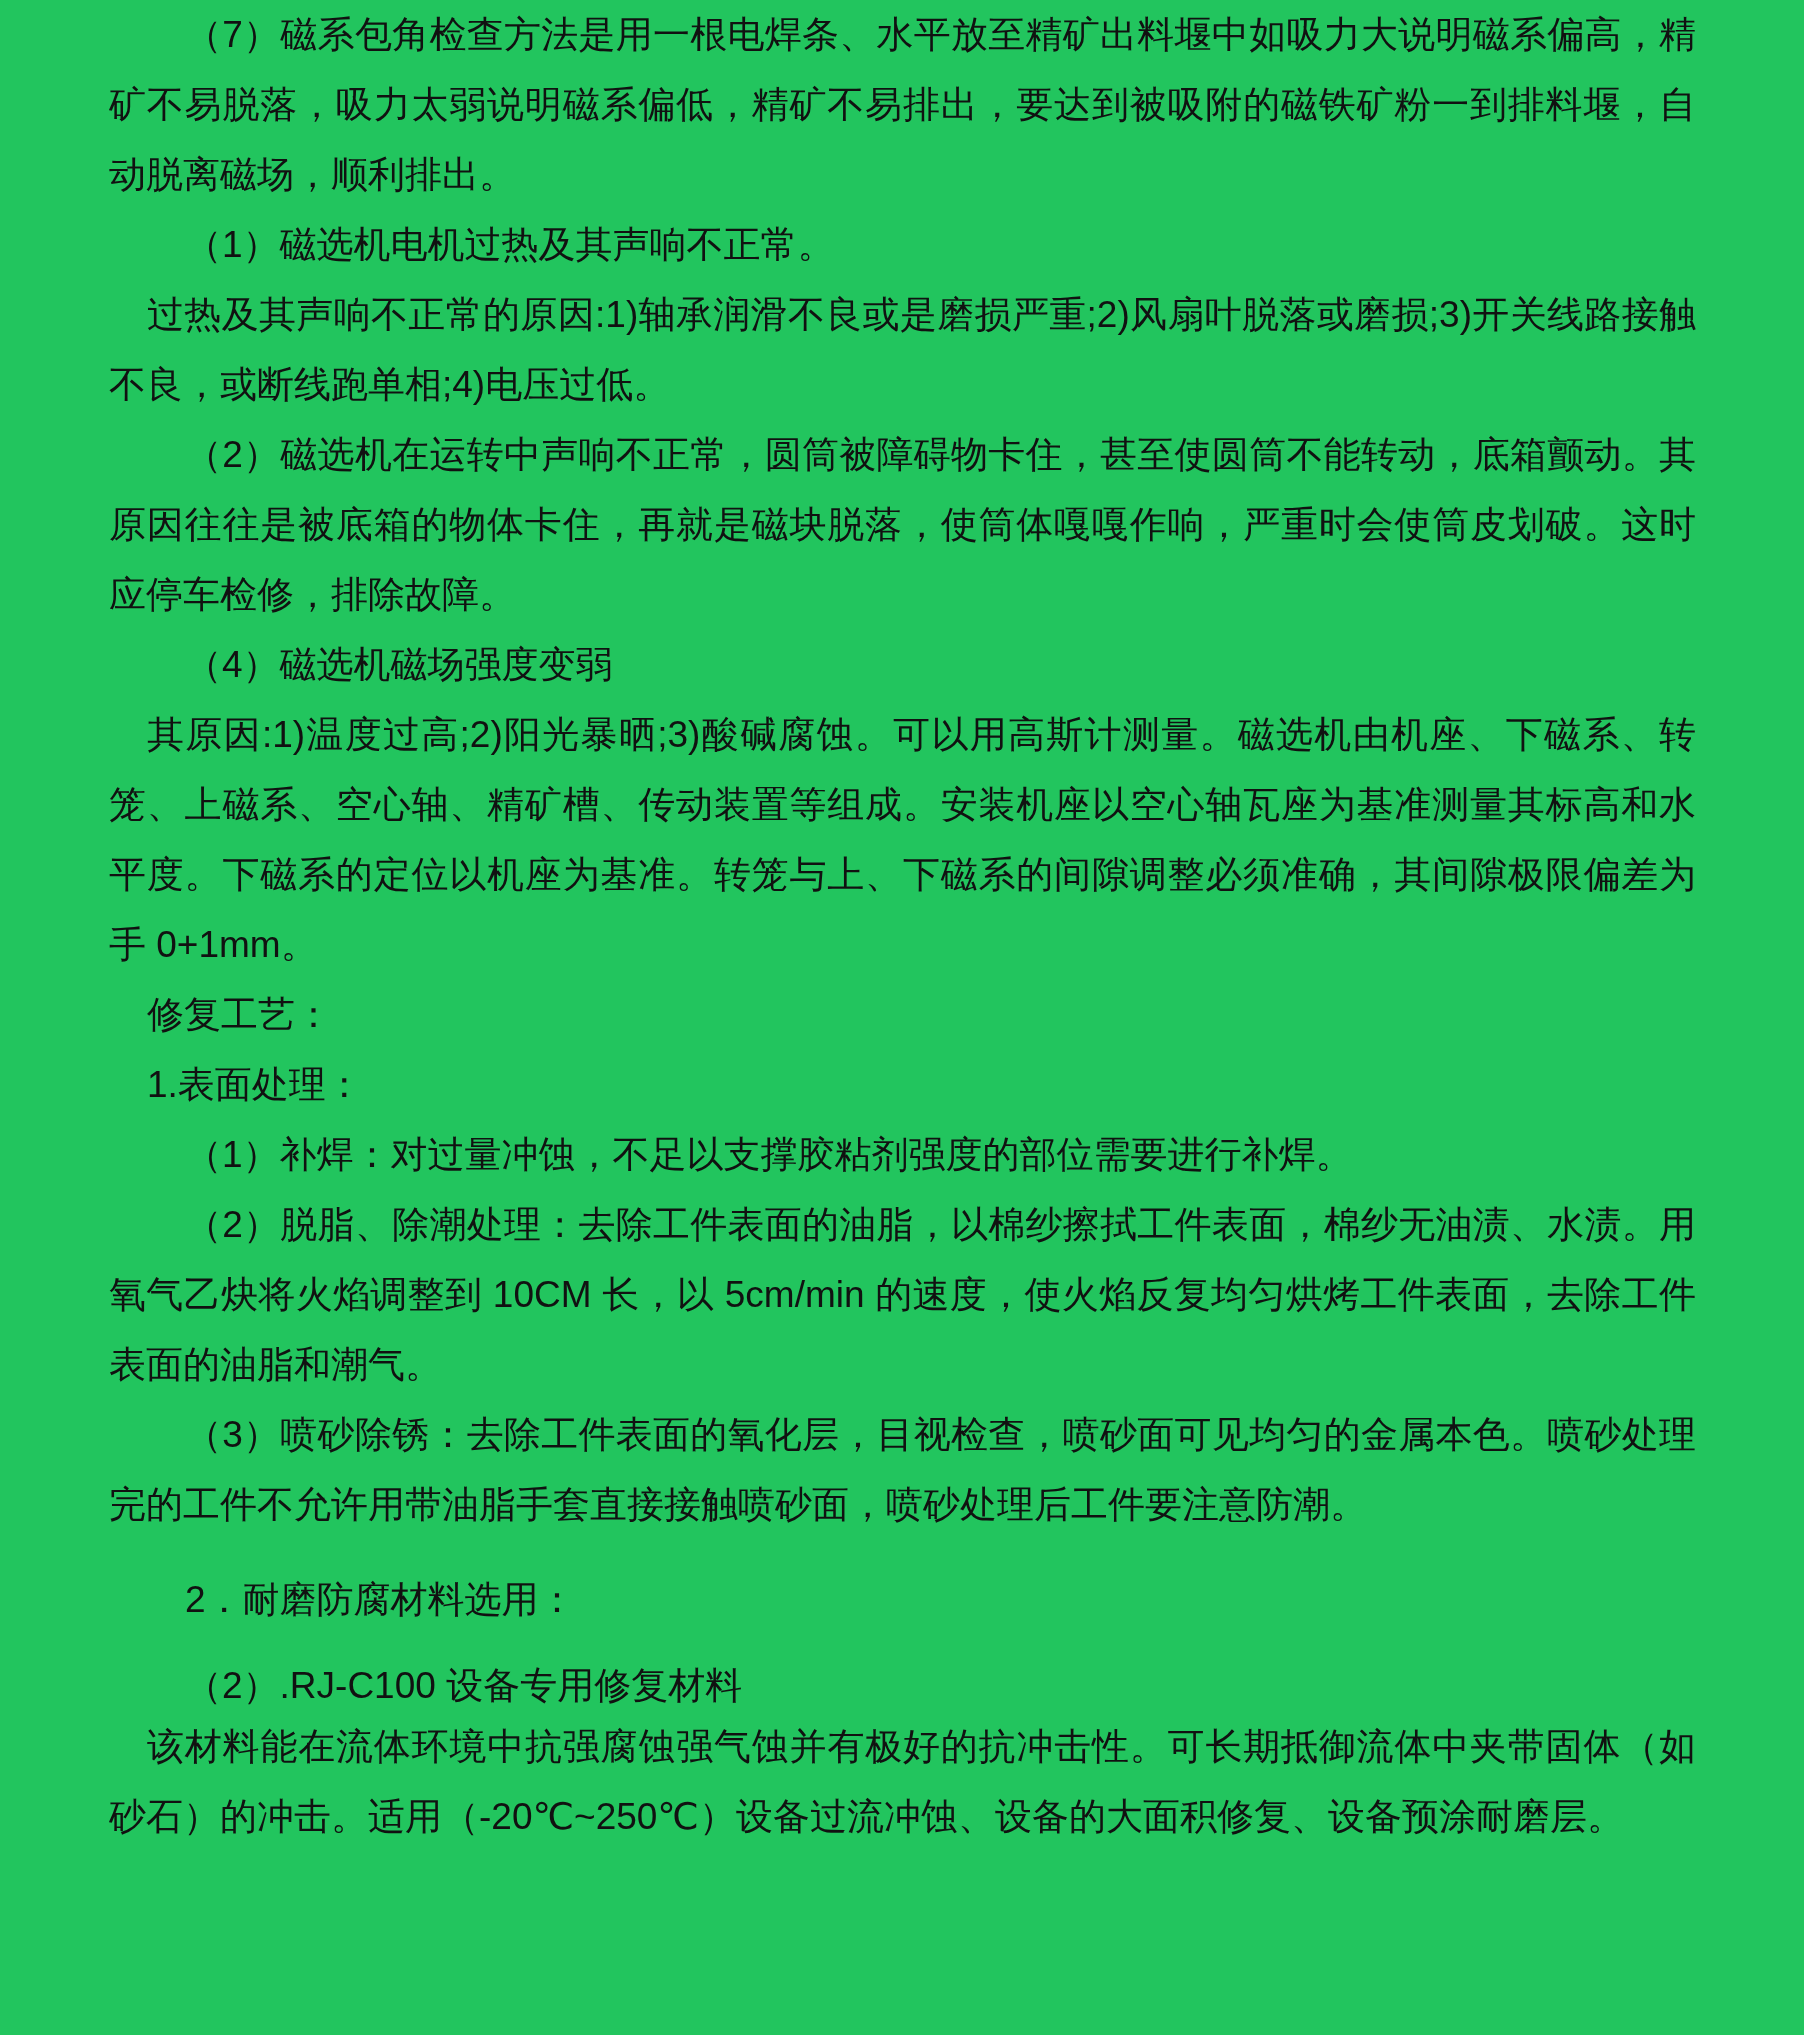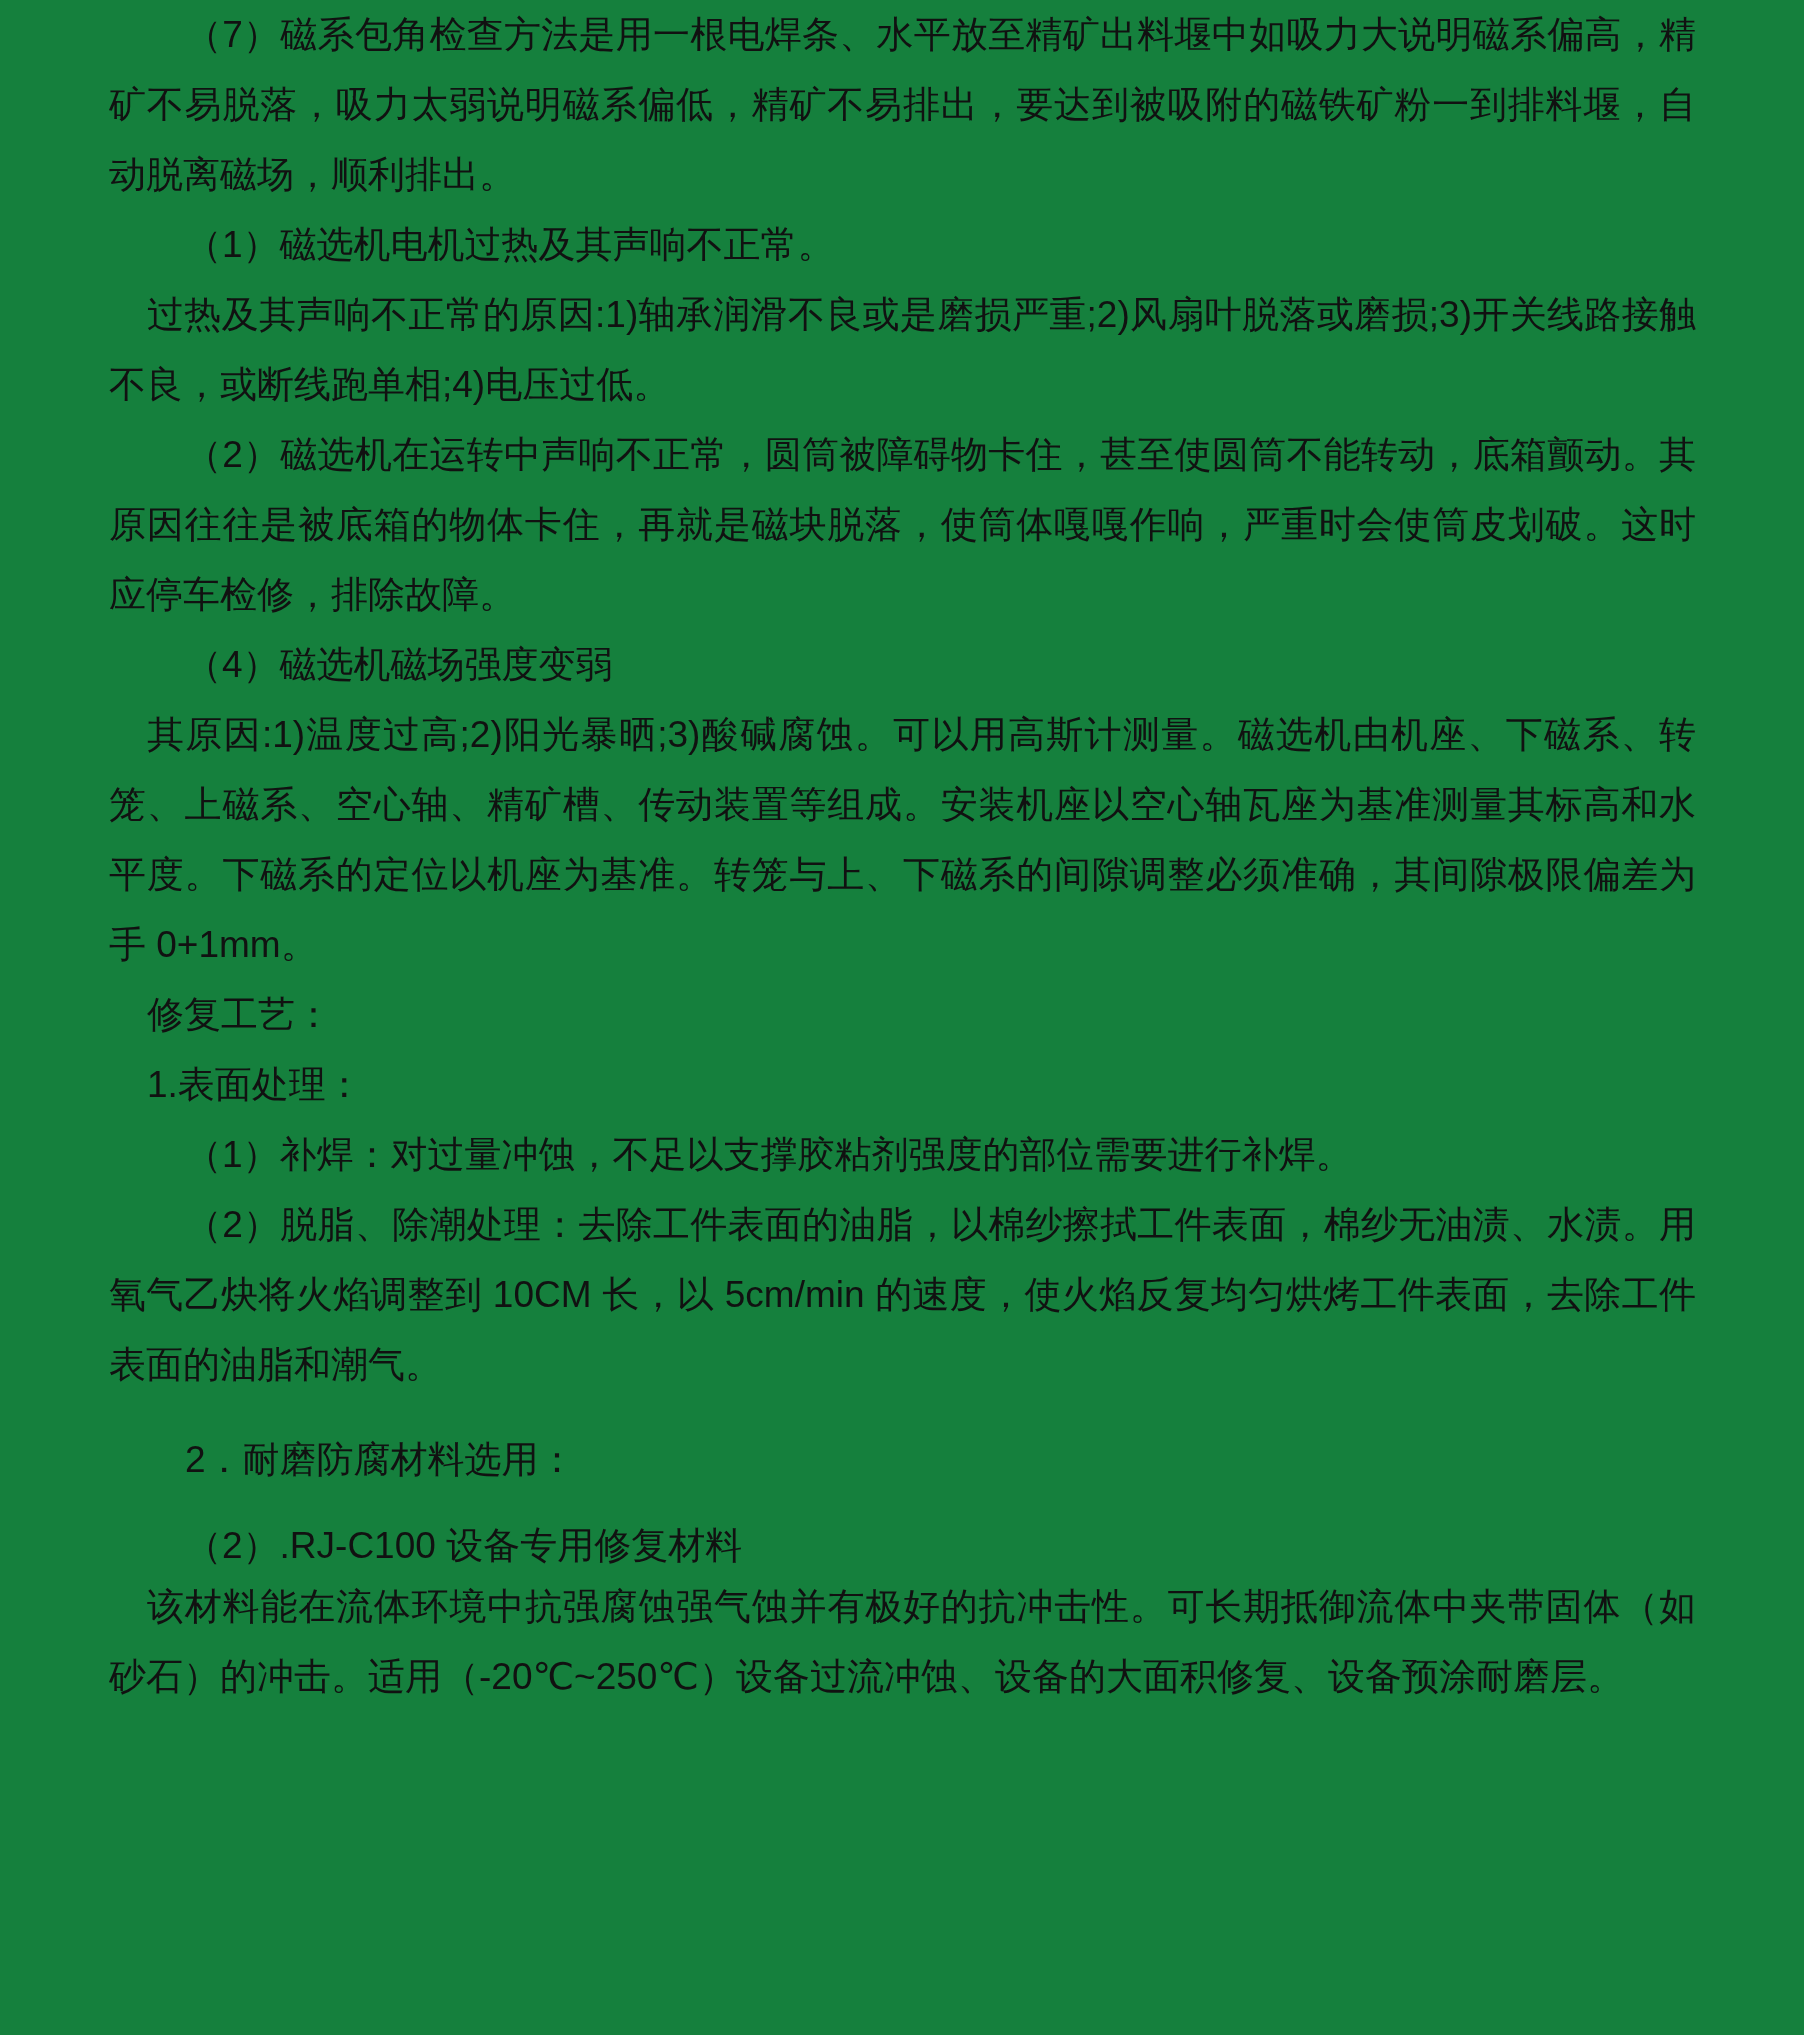--- a/index.html
+++ b/index.html
@@ -9,21 +9,21 @@
     background: #ffffff;
   }
   body {
     font-family: "Liberation Sans", "DejaVu Sans", sans-serif;
     color: #000000;
   }
   #page {
     position: relative;
     width: 1805px;
     height: 2035px;
-    background: #15803d;
+    background: #22c55e;
     box-sizing: border-box;
     padding: 0;
     overflow: hidden;
   }
   #doc-body {
     position: absolute;
     left: 109px;
     top: 0px;
     width: 1587px;
   }
@@ -74,20 +74,21 @@
     <p class="para indent-1">其原因:1)温度过高;2)阳光暴晒;3)酸碱腐蚀。可以用高斯计测量。磁选机由机座、下磁系、转笼、上磁系、空心轴、精矿槽、传动装置等组成。安装机座以空心轴瓦座为基准测量其标高和水平度。下磁系的定位以机座为基准。转笼与上、下磁系的间隙调整必须准确，其间隙极限偏差为手 0+1mm。</p>
 
     <p class="para indent-1">修复工艺：</p>
 
     <p class="para indent-1">1.表面处理：</p>
 
     <p class="para indent-2">（1）补焊：对过量冲蚀，不足以支撑胶粘剂强度的部位需要进行补焊。</p>
 
     <p class="para indent-2">（2）脱脂、除潮处理：去除工件表面的油脂，以棉纱擦拭工件表面，棉纱无油渍、水渍。用氧气乙炔将火焰调整到 10CM 长，以 5cm/min 的速度，使火焰反复均匀烘烤工件表面，去除工件表面的油脂和潮气。</p>
 
+    <p class="para indent-2">（3）喷砂除锈：去除工件表面的氧化层，目视检查，喷砂面可见均匀的金属本色。喷砂处理完的工件不允许用带油脂手套直接接触喷砂面，喷砂处理后工件要注意防潮。</p>
 
     <p class="para indent-2 tight">2．耐磨防腐材料选用：</p>
 
 
     <p class="para indent-2 tight">（2）.RJ-C100 设备专用修复材料</p>
 
     <p class="para indent-1">该材料能在流体环境中抗强腐蚀强气蚀并有极好的抗冲击性。可长期抵御流体中夹带固体（如砂石）的冲击。适用（-20℃~250℃）设备过流冲蚀、设备的大面积修复、设备预涂耐磨层。</p>
 
   </div>
 </div>

